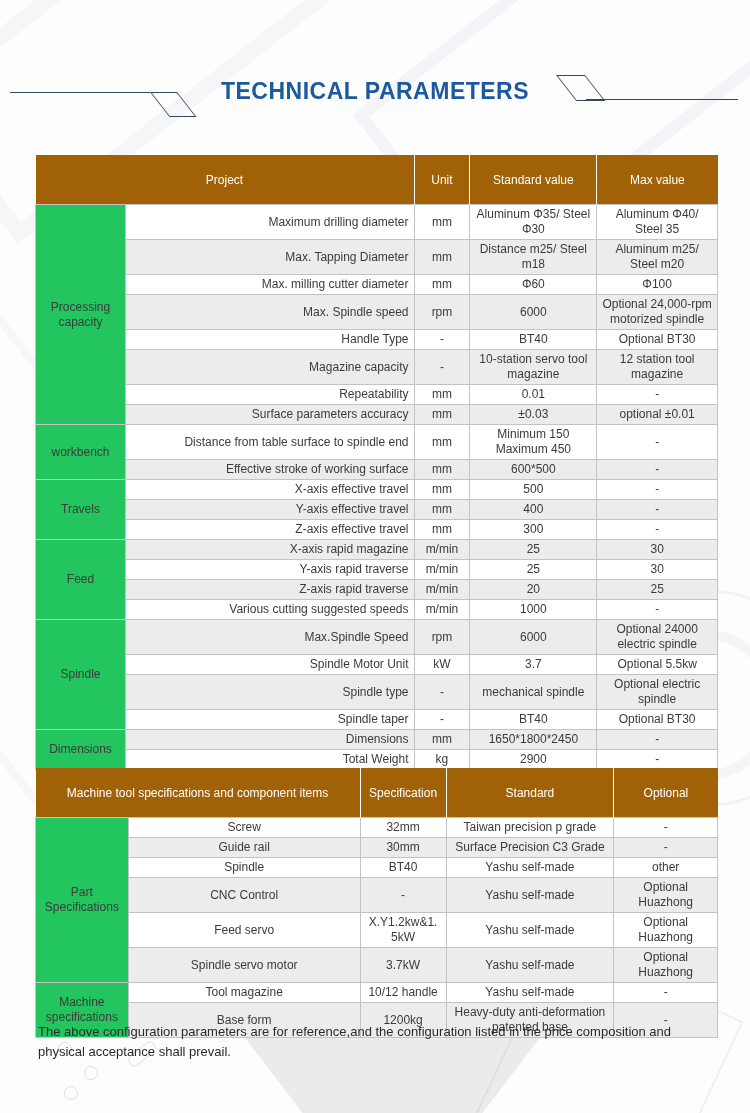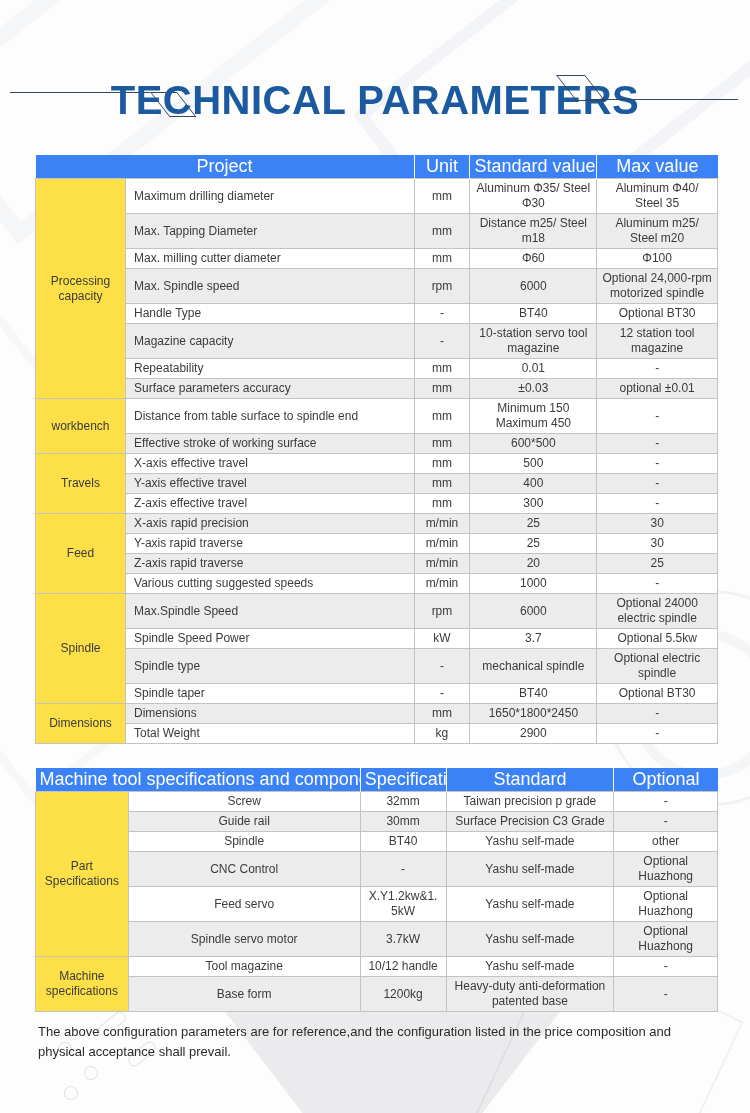--- a/index.html
+++ b/index.html
@@ -25,41 +25,41 @@
           clip-path:polygon(4% 0, 96% 0, 74% 100%, 26% 100%); opacity:0.9; }
   .dot { width:12px; height:12px; border-radius:50%; border:1.5px solid rgba(110,115,125,0.22); }
   .d1 { left:58px; top:1042px; } .d2 { left:84px; top:1066px; } .d3 { left:64px; top:1086px; }
   .cap { width:30px; height:10px; border-radius:6px; border:1.5px solid rgba(110,115,125,0.20); transform:rotate(-40deg); }
   .c1 { left:96px; top:1018px; } .c2 { left:126px; top:1048px; }
   .tri-br { bottom:-60px; right:40px; width:200px; height:200px; transform:rotate(25deg);
             border:2px solid rgba(120,125,140,0.10); }
   
   .title-wrap { position:absolute; z-index:1; top:78px; left:0; width:750px; height:50px; }
   .page-title { position:absolute; top:0; left:0; width:100%; text-align:center;
-    font-size:40px; font-weight:bold; letter-spacing:0.5px; color:#1c5aa0; margin:0; }
+    font-size:23px; font-weight:bold; letter-spacing:0.5px; color:#1c5aa0; margin:0; }
   .tline { position:absolute; height:0; border-top:1.6px solid #32475c; }
   .tline-left  { left:10px;  top:14px; width:140px; }
   .tline-right { left:586px; top:21px; width:152px; }
   .slash { position:absolute; border:1.6px solid #32475c; background:transparent;
            transform:skewX(38deg); transform-origin:top left; }
   .slash-left  { left:150px; top:14px; width:25px; height:23px; }
   .slash-right { left:556px; top:-3px; width:27px; height:24px; }
   
   table.spec { position:absolute; z-index:1; left:35px; width:683px;
     border-collapse:collapse; table-layout:fixed; font-size:12px; color:#3b3b3b; }
   #t1 { top:155px; }
   #t2 { top:768px; }
-  .spec th { background:#3b82f6; color:#ffffff; font-weight:normal; font-size:18px;
-    height:19px; padding:1px 4px; text-align:center; overflow:hidden; white-space:nowrap; }
+  .spec th { background:#a16207; color:#ffffff; font-weight:normal; font-size:12px;
+    height:19px; padding:15px 4px; text-align:center; overflow:hidden; white-space:nowrap; }
   .spec th + th { border-left:1px solid rgba(255,255,255,0.30); }
   .spec td { border:1px solid #c3c3c3; padding:2px 5px; text-align:center;
     line-height:1.25; white-space:pre-line; overflow-wrap:anywhere; background:#ffffff; }
   .spec tbody tr { height:20px; }
-  .spec td.proj { text-align:left; padding-left:8px;margin-top:48px; }
-  .spec td.group { background:#fde047; }
+  .spec td.proj { text-align:right; padding-left:8px;margin-top:48px; }
+  .spec td.group { background:#22c55e; }
   .spec tbody tr:nth-child(even) td:not(.group) { background:#ececec; }
   
   .footer-note { position:absolute; z-index:1; top:1022px; left:38px; width:682px;
     font-size:13px; color:#2a2a2a; line-height:1.5; }
 </style>
 </head>
 <body>
 
 <div class="page">
 
@@ -178,21 +178,21 @@
         <td>-</td>
       </tr>
       <tr>
         <td class="proj">Z-axis effective  travel</td>
         <td>mm</td>
         <td>300</td>
         <td>-</td>
       </tr>
       <tr>
         <td class="group" rowspan="4">Feed</td>
-        <td class="proj">X-axis rapid precision</td>
+        <td class="proj">X-axis rapid magazine</td>
         <td>m/min</td>
         <td>25</td>
         <td>30</td>
       </tr>
       <tr>
         <td class="proj">Y-axis rapid traverse</td>
         <td>m/min</td>
         <td>25</td>
         <td>30</td>
       </tr>
@@ -209,21 +209,21 @@
         <td>-</td>
       </tr>
       <tr>
         <td class="group" rowspan="4">Spindle</td>
         <td class="proj">Max.Spindle Speed</td>
         <td>rpm</td>
         <td>6000</td>
         <td>Optional 24000 electric spindle</td>
       </tr>
       <tr>
-        <td class="proj">Spindle Speed Power</td>
+        <td class="proj">Spindle Motor Unit</td>
         <td>kW</td>
         <td>3.7</td>
         <td>Optional 5.5kw</td>
       </tr>
       <tr>
         <td class="proj">Spindle type</td>
         <td>-</td>
         <td>mechanical spindle</td>
         <td>Optional electric spindle</td>
       </tr>

